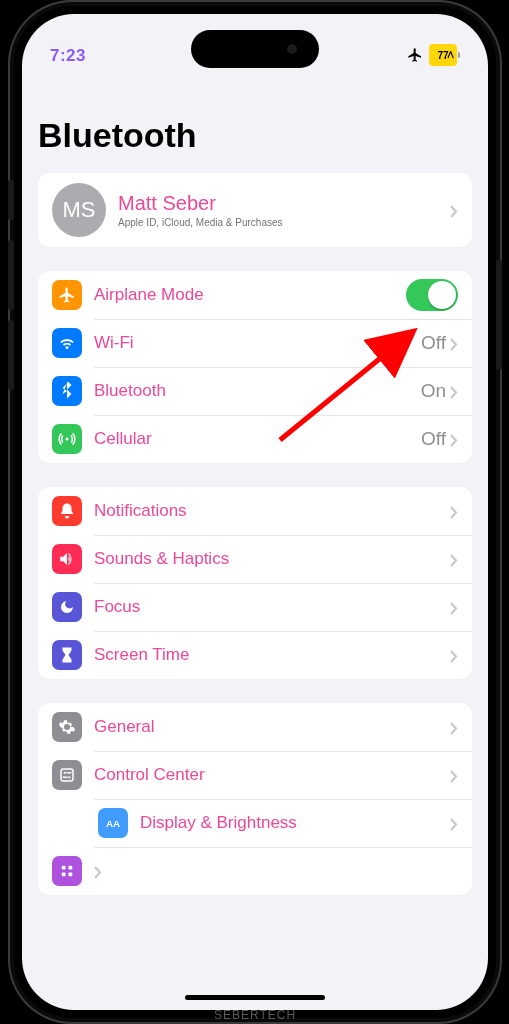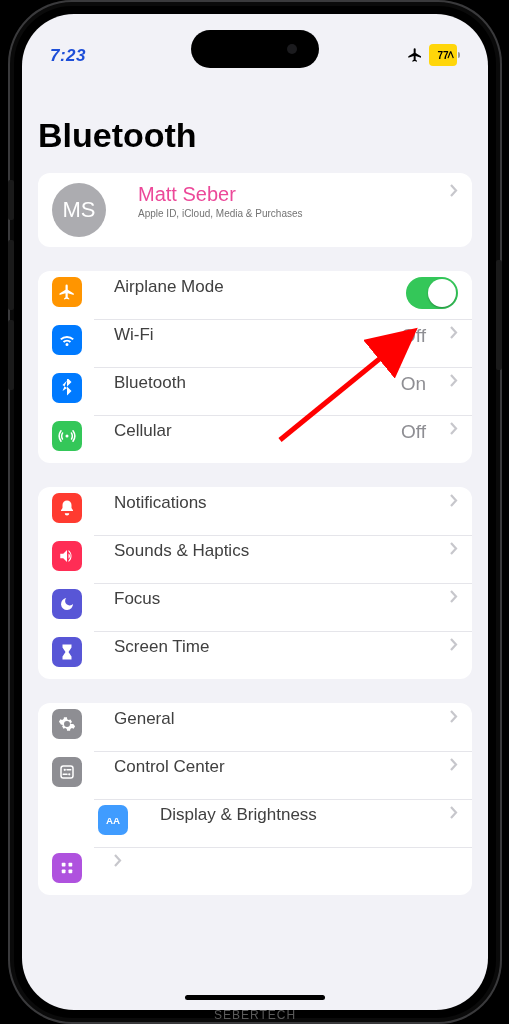--- a/index.html
+++ b/index.html
@@ -11,36 +11,36 @@
     .island{position:absolute;top:16px;left:50%;transform:translateX(-50%);width:128px;height:38px;border-radius:20px;background:#000;z-index:50;}
     .island::after{content:"";position:absolute;right:22px;top:50%;transform:translateY(-50%);width:10px;height:10px;border-radius:50%;background:#1b1b1e;}
     .side-btn{position:absolute;background:#1a1a1a;border-radius:2px;}
     .side-btn.r{right:0;top:260px;width:6px;height:110px;}
     .side-btn.l1{left:0;top:180px;width:6px;height:40px;}
     .side-btn.l2{left:0;top:240px;width:6px;height:70px;}
     .side-btn.l3{left:0;top:320px;width:6px;height:70px;}
 
     
     .status{position:absolute;top:0;left:0;right:0;height:58px;display:flex;align-items:flex-end;justify-content:space-between;padding:0 28px 6px;z-index:40;}
-    .time{font-size:17px;font-weight:600;letter-spacing:.5px;color:#1d4ed8;font-style:italic;}
+    .time{font-size:17px;font-weight:600;letter-spacing:.5px;color:#8b5cf6;}
     .status-right{display:flex;align-items:center;gap:6px;}
     .plane-small{width:16px;height:16px;color:#000;}
     .battery{display:flex;align-items:center;}
     .batt-body{position:relative;width:28px;height:22px;border-radius:4px;background:#ffd60a;color:#000;display:flex;align-items:center;justify-content:center;font-size:10px;font-weight:700;}
     .batt-tip{width:2px;height:6px;border-radius:0 2px 2px 0;background:#9a9a9a;margin-left:1px;}
 
     
     .content{position:absolute;inset:0;padding:94px 16px 0;overflow:hidden;}
     h1{font-size:34px;font-weight:700;color:#000;margin:8px 0 18px;}
     .group{background:#fff;border-radius:12px;overflow:hidden;margin-bottom:24px;}
-    .row{display:flex;min-height:48px;padding:6px 14px 6px 14px;position:relative;gap:20px;}
+    .row{display:flex;align-items:center;min-height:48px;padding:6px 14px 6px 14px;position:relative;}
     .row+.row::before{content:"";position:absolute;left:56px;right:0;top:0;height:1px;background:#e5e5ea;}
     .icon{width:30px;height:30px;border-radius:7px;display:flex;align-items:center;justify-content:center;flex-shrink:0;margin-right:12px;}
     .icon svg{width:18px;height:18px;fill:#fff;}
-    .label{flex:1;font-size:17px;color:#404040;}
+    .label{flex:1;font-size:17px;color:#ec4899;}
     .value{font-size:19px;color:#8e8e93;margin-right:4px;}
     .chev{width:8px;height:13px;flex-shrink:0;}
     .chev svg{width:8px;height:13px;stroke:#c7c7cc;stroke-width:2.2;fill:none;}
 
     .profile-row{padding:10px 14px;}
     .avatar{width:54px;height:54px;border-radius:50%;background:#acacb0;color:#fff;display:flex;align-items:center;justify-content:center;font-size:22px;font-weight:500;margin-right:12px;flex-shrink:0;}
     .profile-text{flex:1;display:flex;flex-direction:column;gap:2px;}
     .profile-name{font-size:20px;color:#ec4899;font-weight:400;}
     .profile-sub{font-size:10px;color:#737373;}
 

